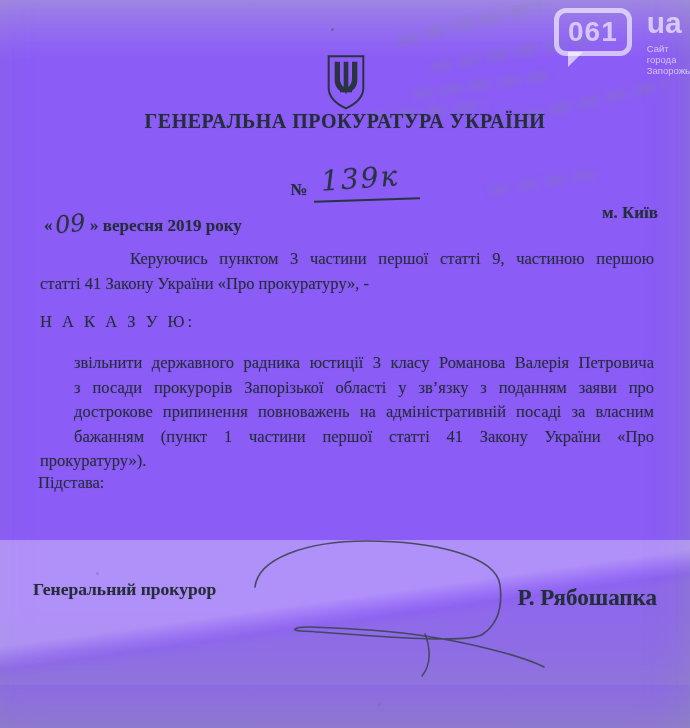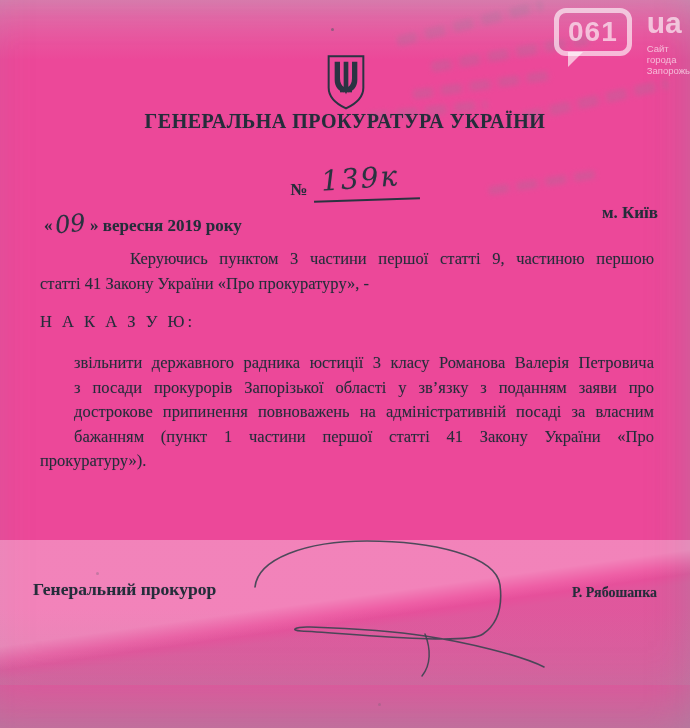--- a/index.html
+++ b/index.html
@@ -1,18 +1,18 @@
 <!DOCTYPE html>
 <html><head>
 <meta charset="utf-8">
 <style>
   html,body { margin:0; padding:0; background:#b9bec2; }
   .page {
     position:relative; width:690px; height:728px; overflow:hidden;
-    background:#ec4899;
+    background:#8b5cf6;
     font-family:"Liberation Serif", serif;
     color:#242d3a;
     text-shadow:0 0 1px rgba(36,45,58,0.25);
     box-shadow: inset -28px 0 45px -28px rgba(140,150,158,0.30),
                 inset 0 -45px 60px -30px rgba(140,150,158,0.40),
                 inset 0 30px 40px -30px rgba(170,178,184,0.35);
   }
   
   .shade { position:absolute; pointer-events:none; }
   .shade-top { top:0; left:0; width:100%; height:60px;
@@ -76,21 +76,21 @@
   .jline-last { text-align:right; text-align-last:left; }
   .order-heading { position:absolute; top:312px; left:40px; font-size:16.5px;
     font-weight:normal; letter-spacing:3px; }
   .order-text { top:351px; line-height:24.6px; }
   .basis { position:absolute; top:470px; left:38px; width:616px; display:flex;
     font-size:16.5px; line-height:25px; }
   .basis-label { width:72px; flex:none; margin-right:18px; }
 
   
   .sig-title { position:absolute; top:579px; left:33px; font-size:17.5px; font-weight:bold; }
-  .sig-name { position:absolute; top:585px; right:33px; font-size:14px; font-weight:bold; }
+  .sig-name { position:absolute; top:585px; right:33px; font-size:23px; font-weight:bold; }
   .signature { position:absolute; top:537px; left:250px; }
 </style>
 </head>
 <body>
 
 <div class="page">
 
   <div class="shade shade-top"></div>
   <div class="shade shade-diag"></div>
   <div class="shade shade-bottom"></div>
@@ -155,20 +155,21 @@
 
   <div class="para order-text">
     <div class="jline">звільнити державного радника юстиції 3 класу Романова Валерія Петровича</div>
     <div class="jline">з посади прокурорів Запорізької області у зв’язку з поданням заяви про</div>
     <div class="jline">дострокове припинення повноважень на адміністративній посаді за власним</div>
     <div class="jline">бажанням (пункт 1 частини першої статті 41 Закону України «Про</div>
     <div class="jline-last">прокуратуру»).</div>
   </div>
 
   <div class="basis">
+    <div class="basis-label">Підстава:</div>
   </div>
 
   <div class="sig-title">Генеральний прокурор</div>
   <svg class="signature" width="300" height="145" viewBox="0 0 300 145">
     <path d="M5 50 C8 22 55 4 117 4 C180 4 246 18 250 48 C253 72 246 88 233 97
              C215 109 95 96 51 94 C40 93.5 44 89.5 60 90 C105 91.5 150 95 175 99
              C215 105 270 118 294 130" fill="none" stroke="#3b4450" stroke-width="1.6" stroke-linecap="round" opacity="0.9"></path>
     <path d="M175 97 C181 112 181 128 172 139" fill="none" stroke="#3b4450" stroke-width="1.5" stroke-linecap="round" opacity="0.9"></path>
   </svg>
   <div class="sig-name">Р. Рябошапка</div>

